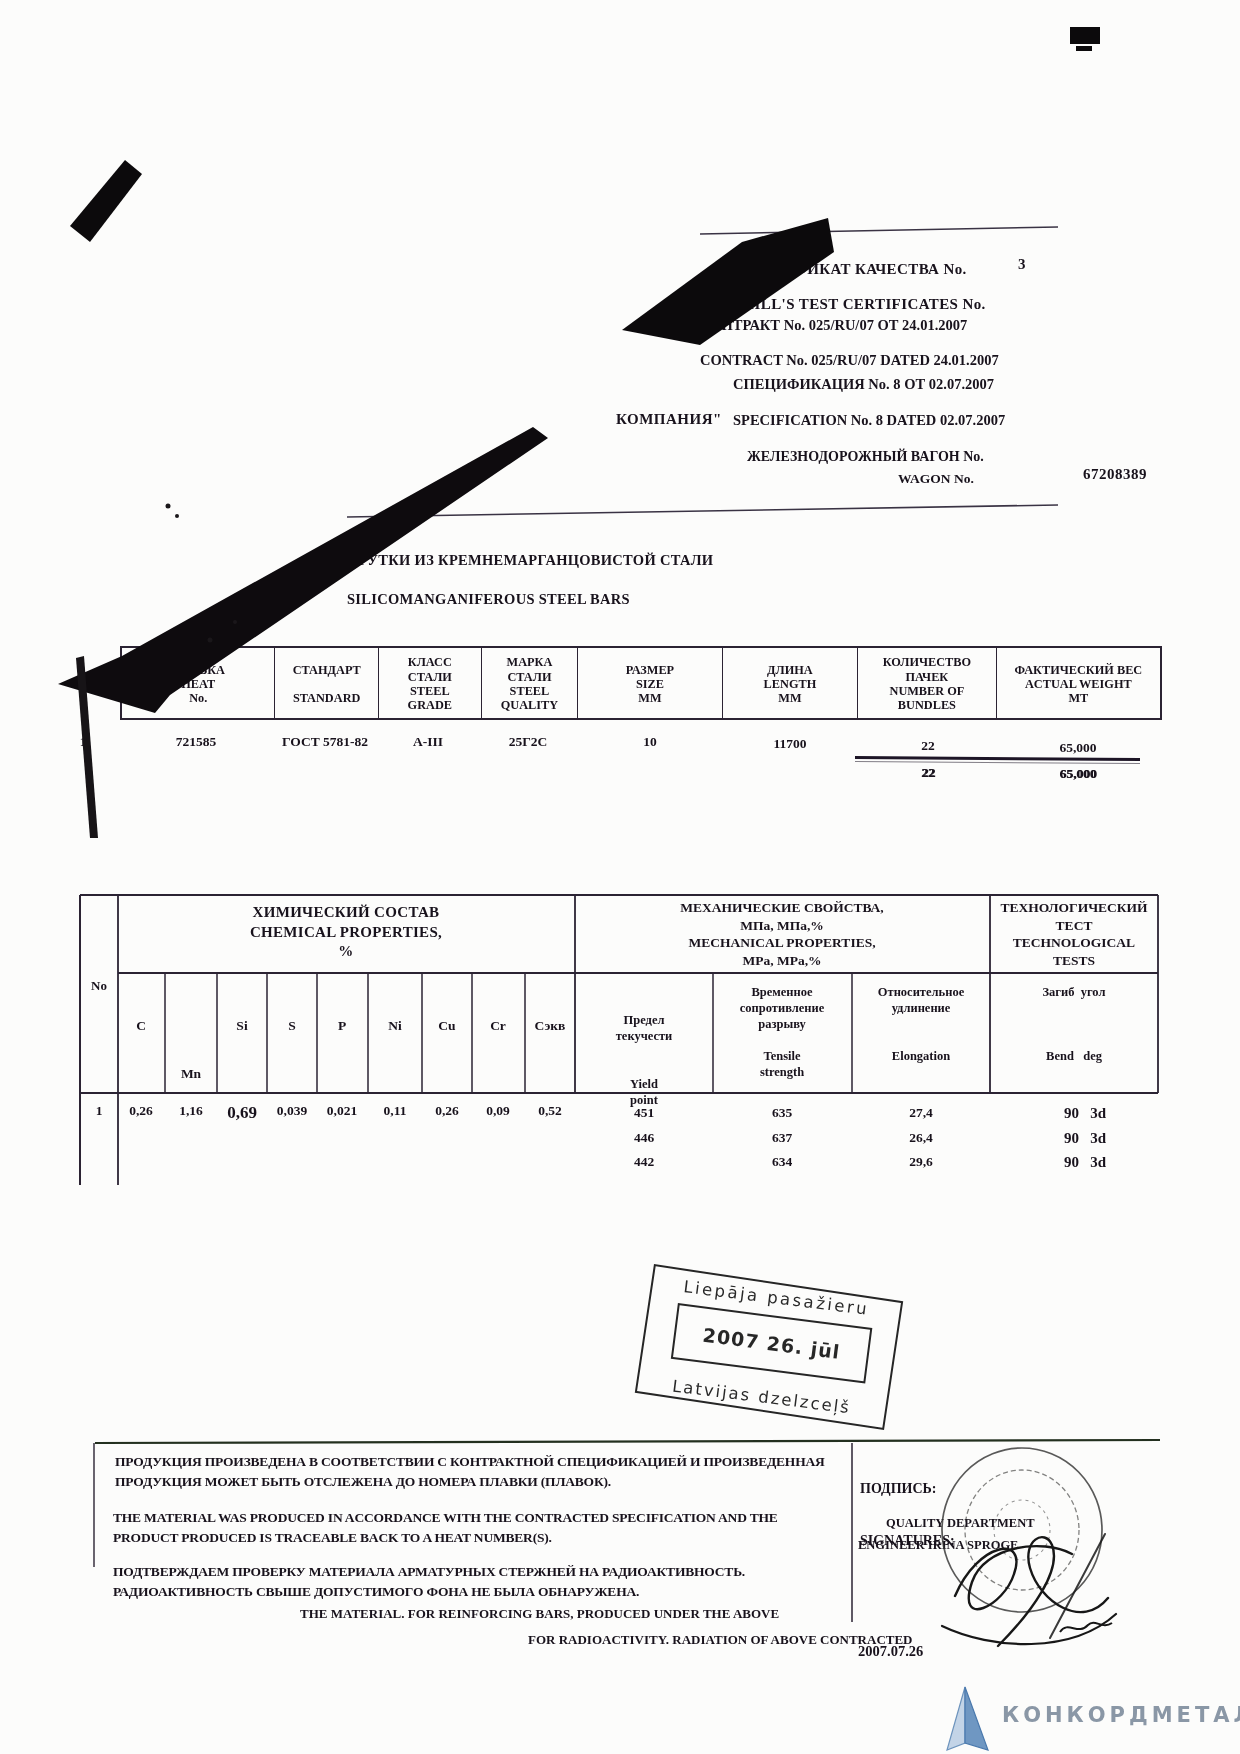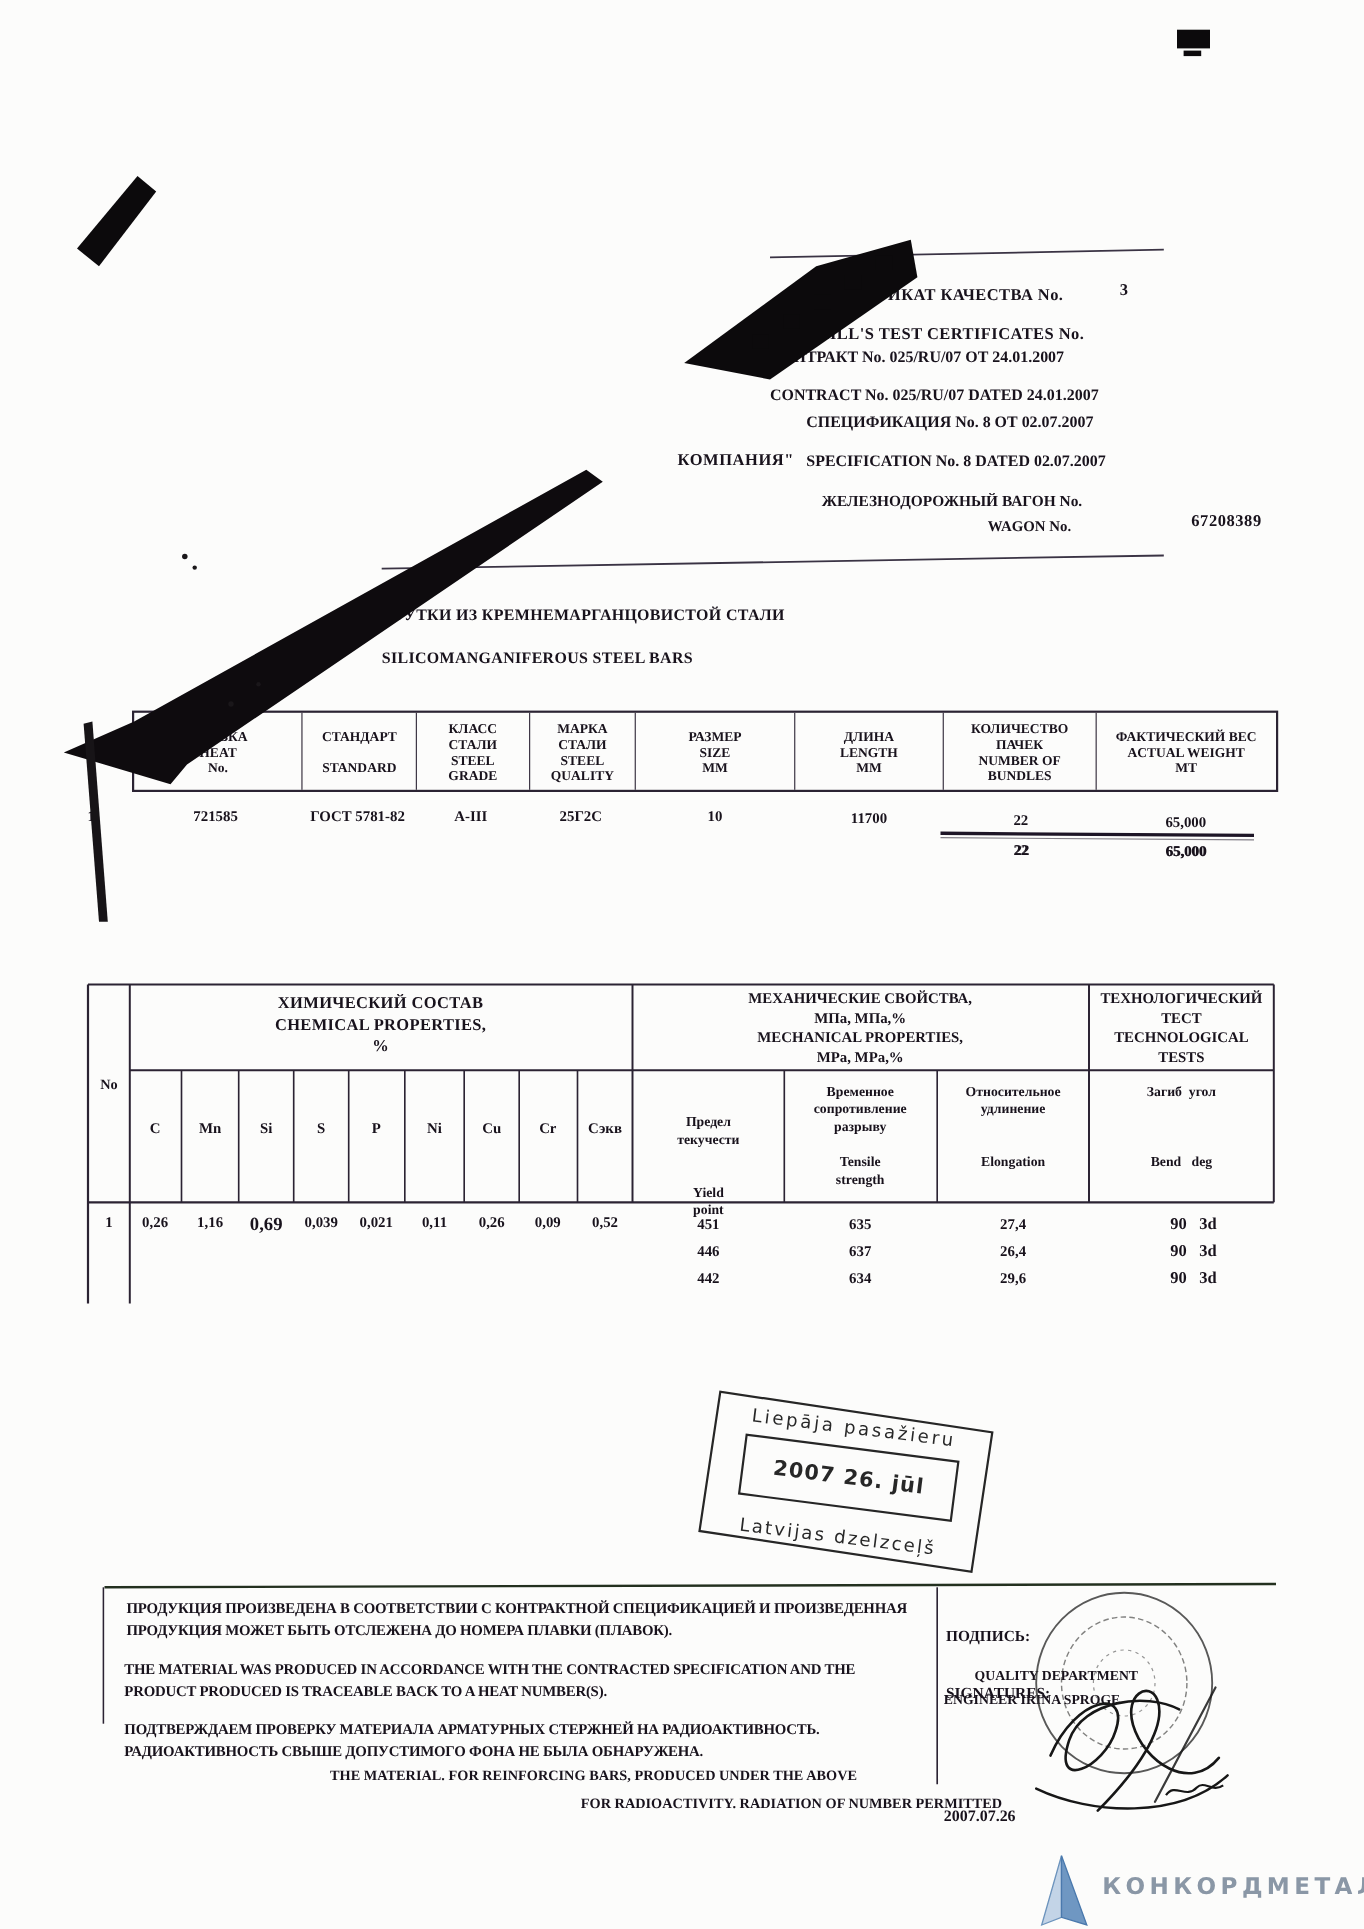--- a/index.html
+++ b/index.html
@@ -114,21 +114,21 @@
   <div class="grp" style="left:782px;top:899px;font-size:13.5px;line-height:17.5px;">МЕХАНИЧЕСКИЕ СВОЙСТВА,
 МПа, МПа,%
 MECHANICAL PROPERTIES,
 MPa, MPa,%</div>
   <div class="grp" style="left:1074px;top:899px;font-size:13.5px;line-height:17.5px;">ТЕХНОЛОГИЧЕСКИЙ
 ТЕСТ
 TECHNOLOGICAL
 TESTS</div>
 
   <div class="grp" style="left:141px;top:1018px;font-size:13.5px;">C</div>
-  <div class="grp" style="left:191px;top:1018px;font-size:13.5px;">Mn</div>
+  <div class="grp" style="left:191px;top:1066px;font-size:13.5px;">Mn</div>
   <div class="grp" style="left:242px;top:1018px;font-size:13.5px;">Si</div>
   <div class="grp" style="left:292px;top:1018px;font-size:13.5px;">S</div>
   <div class="grp" style="left:342px;top:1018px;font-size:13.5px;">P</div>
   <div class="grp" style="left:395px;top:1018px;font-size:13.5px;">Ni</div>
   <div class="grp" style="left:447px;top:1018px;font-size:13.5px;">Cu</div>
   <div class="grp" style="left:498px;top:1018px;font-size:13.5px;">Cr</div>
   <div class="grp" style="left:550px;top:1018px;font-size:13.5px;">Сэкв</div>
 
   <div class="grp" style="left:644px;top:1012px;font-size:12.5px;line-height:16px;">Предел
 текучести
@@ -185,21 +185,21 @@
     <div class="s2">Latvijas dzelzceļš</div>
   </div>
 
   <div class="t" style="left:115px;top:1452px;font-size:13.5px;line-height:20px;letter-spacing:-.2px;">ПРОДУКЦИЯ ПРОИЗВЕДЕНА В СООТВЕТСТВИИ С КОНТРАКТНОЙ СПЕЦИФИКАЦИЕЙ И ПРОИЗВЕДЕННАЯ
 ПРОДУКЦИЯ МОЖЕТ БЫТЬ ОТСЛЕЖЕНА ДО НОМЕРА ПЛАВКИ (ПЛАВОК).</div>
   <div class="t" style="left:113px;top:1508px;font-size:13.5px;line-height:20px;letter-spacing:-.2px;">THE MATERIAL WAS PRODUCED IN ACCORDANCE WITH THE CONTRACTED SPECIFICATION AND THE
 PRODUCT PRODUCED IS TRACEABLE BACK TO A HEAT NUMBER(S).</div>
   <div class="t" style="left:113px;top:1562px;font-size:13.5px;line-height:20px;letter-spacing:-.2px;">ПОДТВЕРЖДАЕМ ПРОВЕРКУ МАТЕРИАЛА АРМАТУРНЫХ СТЕРЖНЕЙ НА РАДИОАКТИВНОСТЬ.
 РАДИОАКТИВНОСТЬ СВЫШЕ ДОПУСТИМОГО ФОНА НЕ БЫЛА ОБНАРУЖЕНА.</div>
   <div class="t" style="left:300px;top:1606px;font-size:13px;">THE MATERIAL. FOR REINFORCING BARS, PRODUCED UNDER THE ABOVE</div>
-  <div class="t" style="left:528px;top:1632px;font-size:13px;">FOR RADIOACTIVITY.  RADIATION OF NUMBER PERMITTED</div>
+  <div class="t" style="left:528px;top:1632px;font-size:13px;">FOR RADIOACTIVITY.  RADIATION OF ABOVE CONTRACTED</div>
 
   <div class="t" style="left:860px;top:1450px;font-size:14px;line-height:26px;">
     <span>ПОДПИСЬ:</span><br>
     <span>SIGNATURES:</span>
   </div>
   <div class="t" style="left:858px;top:1516px;font-size:12.5px;margin-left:28px;">QUALITY DEPARTMENT</div>
   <div class="t" style="left:858px;top:1538px;font-size:12.5px;">ENGINEER  IRINA SPROGE</div>
   <div class="t" style="left:858px;top:1643px;font-size:14.5px;">2007.07.26</div>
 
   <svg class="seal" style="left:900px;top:1438px;z-index:3;" width="250" height="240" viewBox="0 0 250 240">

